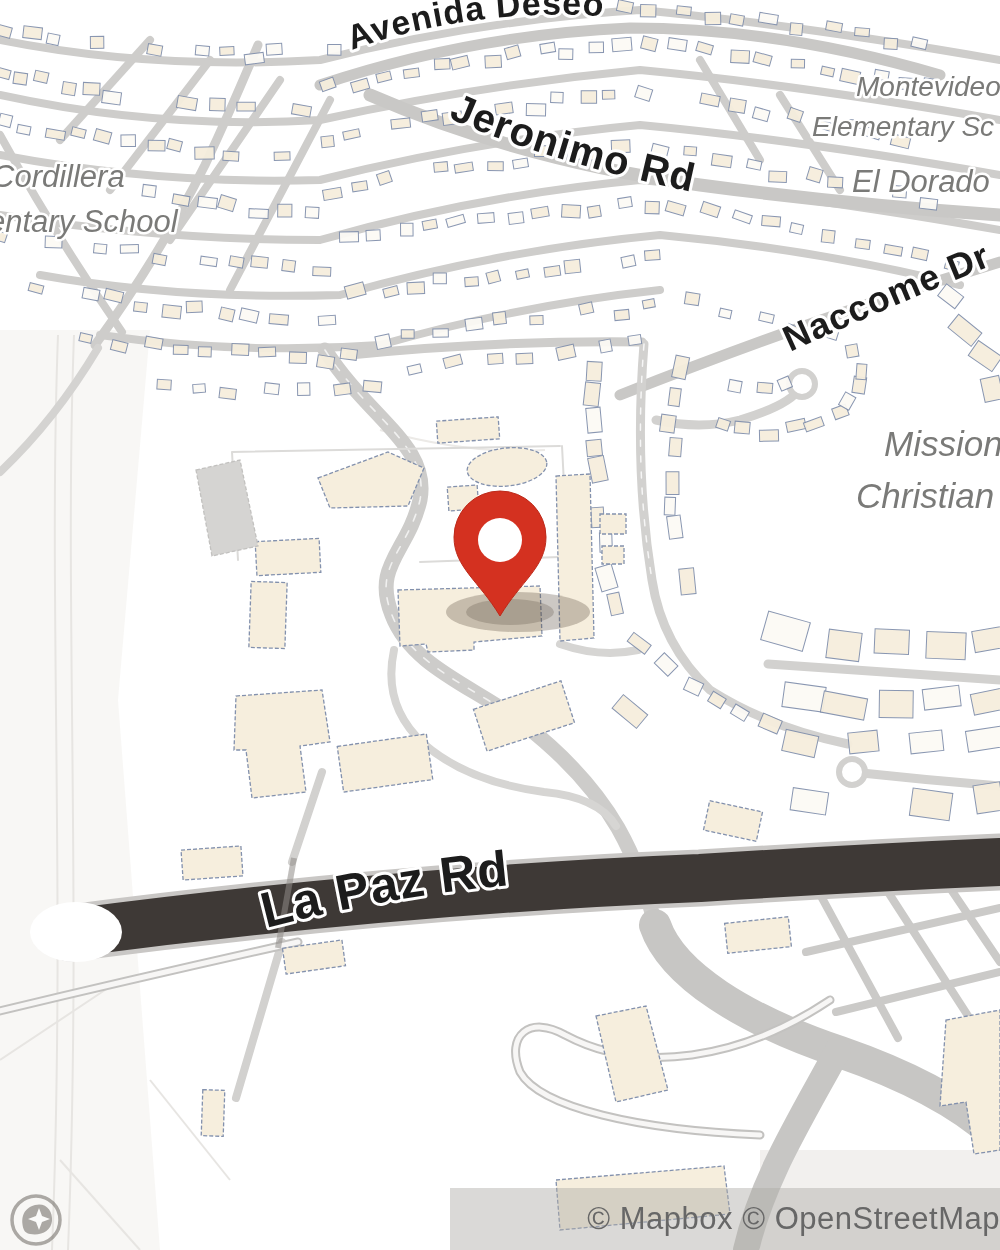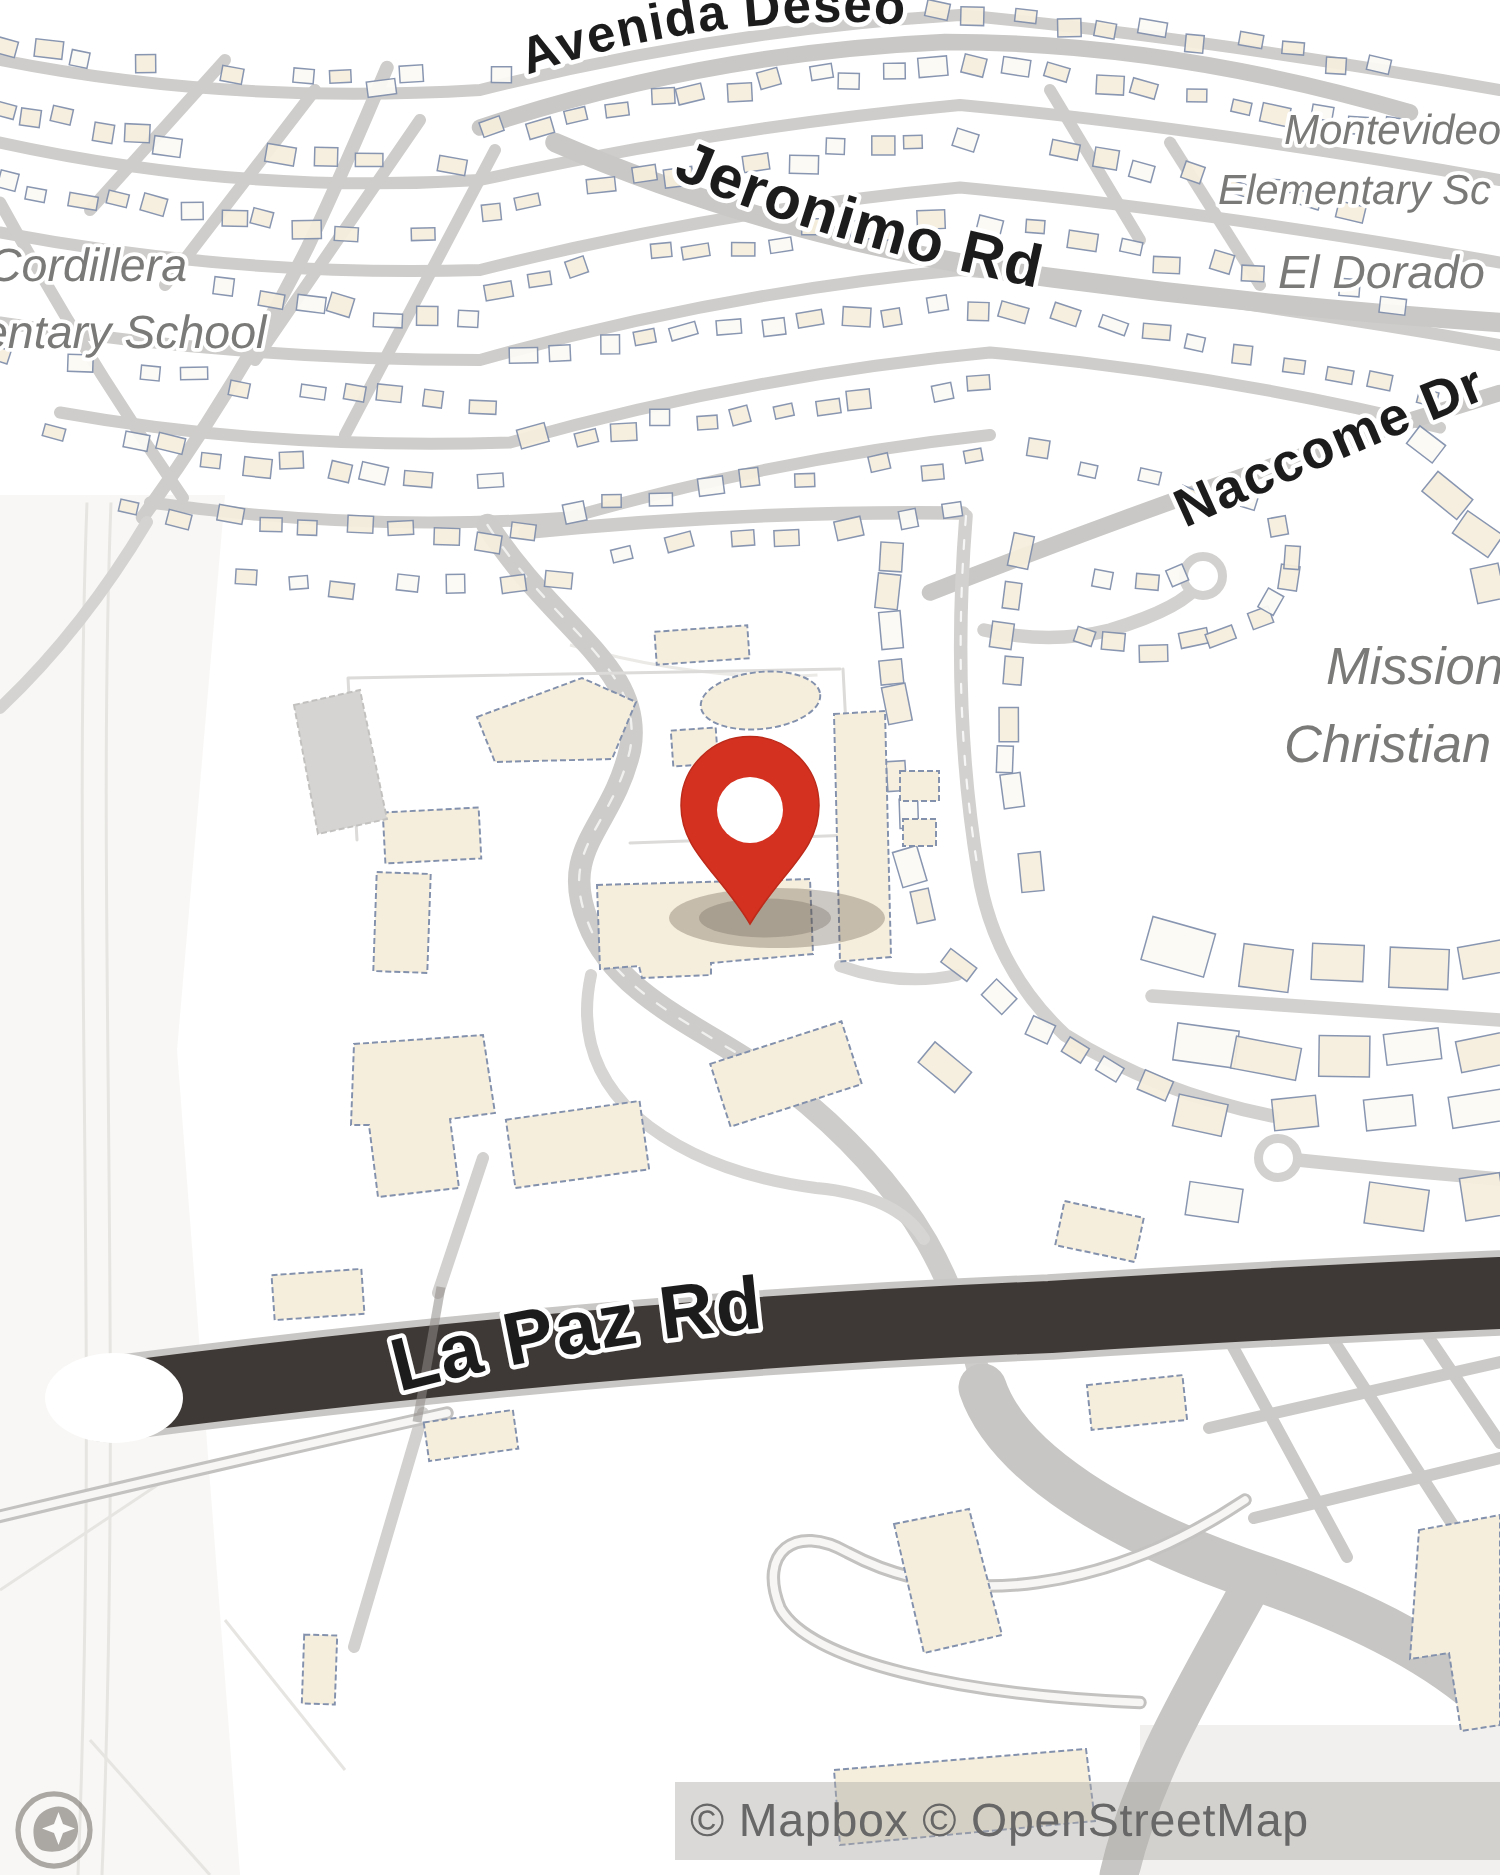--- a/index.html
+++ b/index.html
@@ -3,22 +3,22 @@
 <meta charset="utf-8">
 <style>
   html,body{margin:0;padding:0;background:#ffffff;}
   .viewport{position:relative;width:1000px;height:1250px;overflow:hidden;background:#ffffff;
             font-family:"Liberation Sans", sans-serif;}
   svg text{font-family:"Liberation Sans", sans-serif;}
   .road-label{font-weight:bold;fill:#1c1c1c;stroke:#ffffff;stroke-width:6px;paint-order:stroke;
               stroke-linejoin:round;letter-spacing:1px;}
   .poi-label{font-style:italic;fill:#7a7a78;stroke:#ffffff;stroke-width:5px;paint-order:stroke;
              stroke-linejoin:round;}
-  .attr-bar{position:absolute;left:450px;top:1188px;width:550px;height:52px;
-            background:rgba(172,170,167,0.45);display:flex;align-items:center;}
+  .attr-bar{position:absolute;left:450px;top:1188px;width:550px;height:62px;
+            background:rgba(172,170,167,0.45);display:flex;align-items:center;justify-content:flex-end;}
   .attr-text{font-size:31px;color:#676767;padding-left:10px;white-space:nowrap;letter-spacing:.5px;}
   .logo-badge{position:absolute;left:8px;top:1192px;width:56px;height:56px;opacity:.55;}
 </style>
 </head>
 <body>
 
 <div class="viewport">
 <svg id="map" width="1000" height="1250" viewBox="0 0 1000 1250">
 
   <g>

